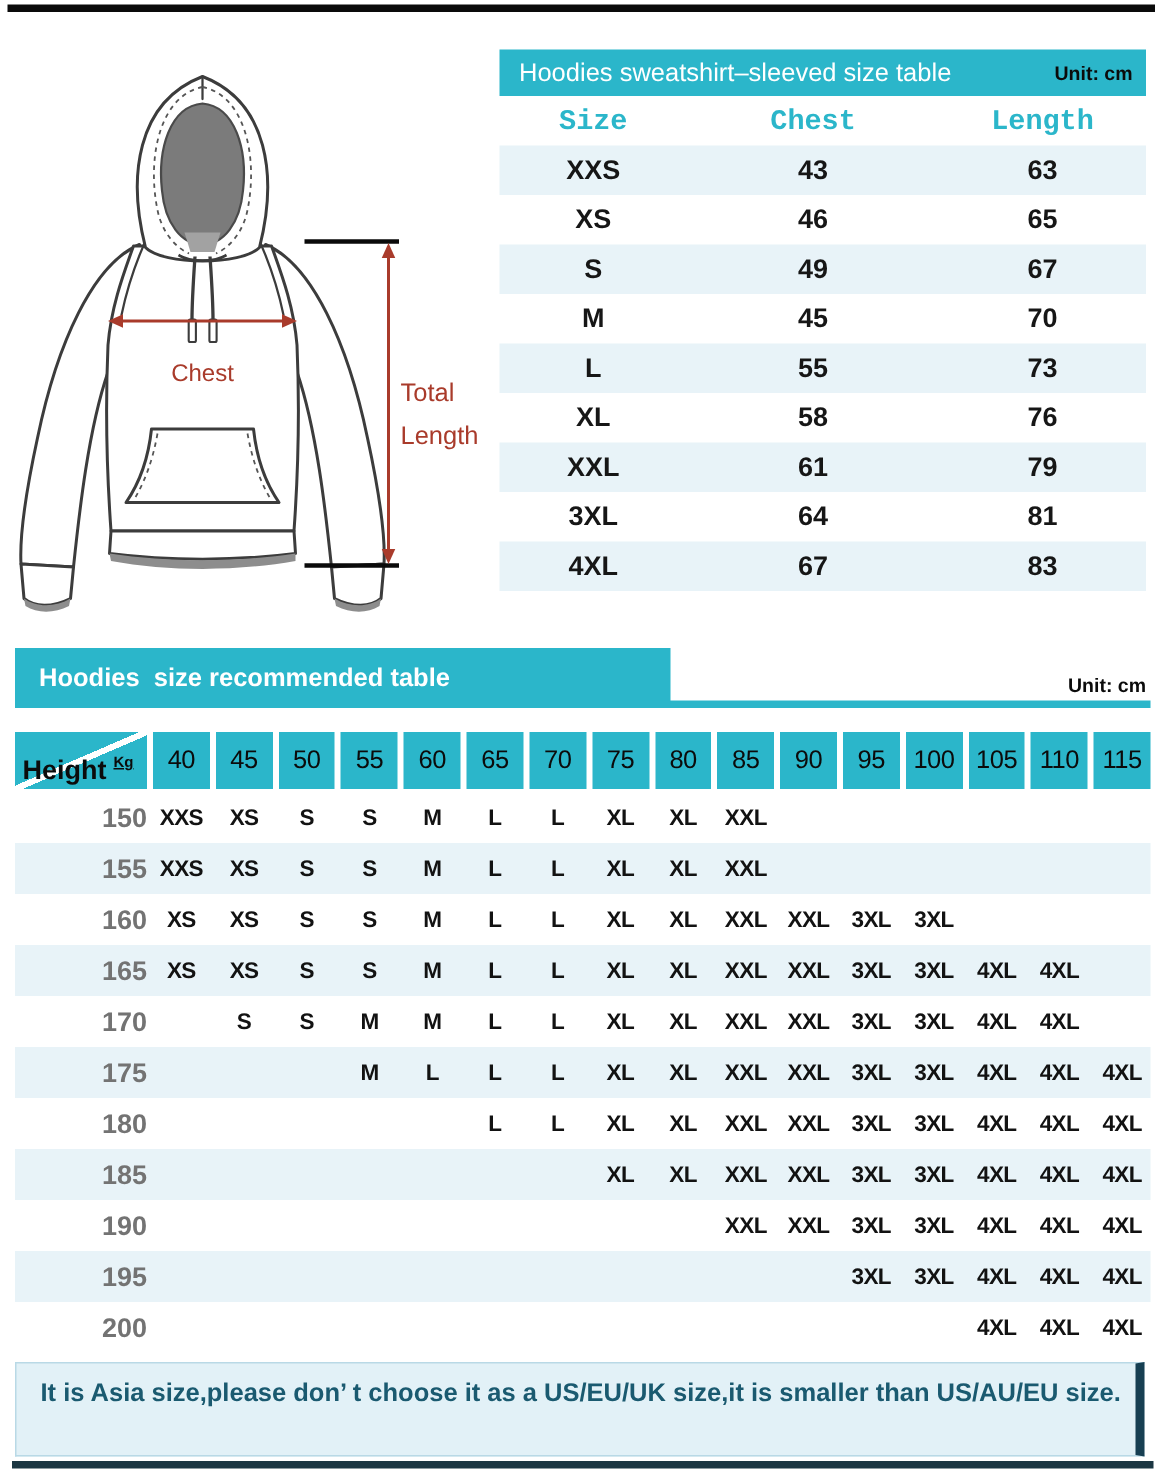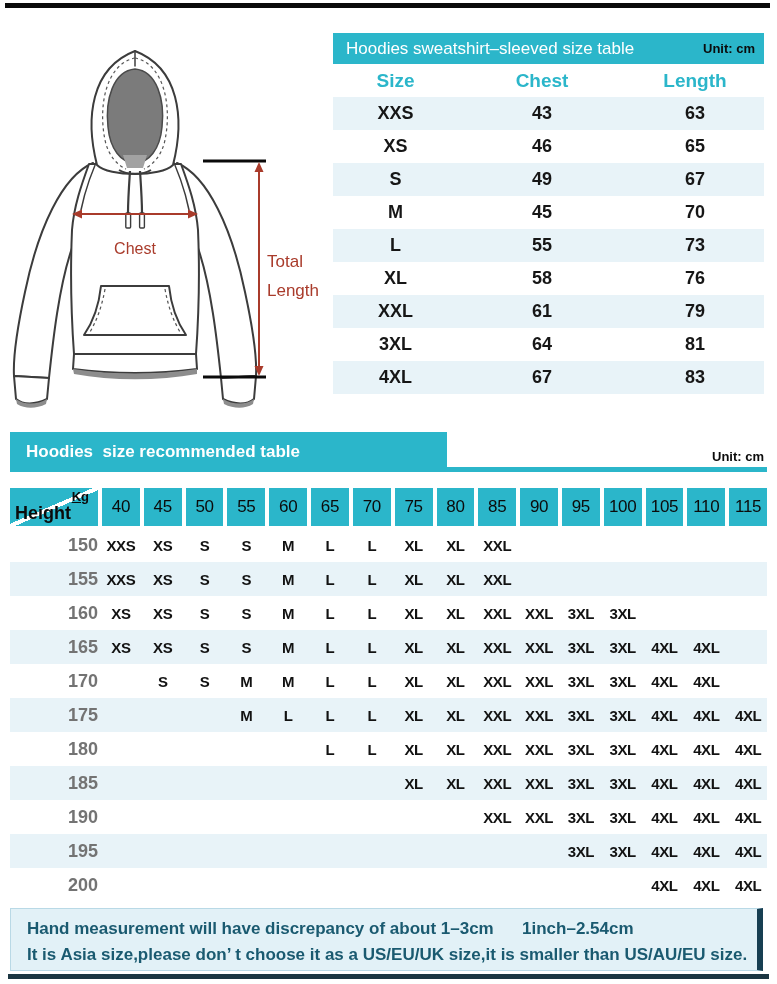--- a/index.html
+++ b/index.html
@@ -18,38 +18,38 @@
     font-family:"Liberation Sans","DejaVu Sans",sans-serif;
   }
   .top-rule{position:absolute;left:5px;top:3px;width:765px;height:5px;background:var(--ink);}
   .hoodie-figure{position:absolute;left:0;top:14px;width:330px;height:400px;}
 
   
   .size-table{position:absolute;left:333px;top:33px;width:431px;}
   .st-header{display:flex;align-items:center;height:31px;background:var(--accent-cyan);}
   .st-title{color:#fff;font-weight:normal;font-size:17px;padding-left:13px;white-space:nowrap;}
   .st-unit{margin-left:auto;padding-right:9px;font-size:13px;font-weight:bold;color:#0b0b0b;white-space:nowrap;}
-  .st-subhead{display:flex;height:33px;align-items:center;}
+  .st-subhead{display:flex;height:33px;align-items:center;font-family:Liberation Mono, monospace;}
   .st-subhead .st-cell{color:var(--accent-cyan);font-size:19px;}
   .st-cell{font-weight:bold;text-align:center;}
   .st-c0{width:29%}.st-c1{width:39%}.st-c2{width:32%}
   .st-row{display:flex;height:33px;align-items:center;font-size:18px;color:#161616;}
   .st-row.shaded{background:var(--row-alt-blue);}
 
   
   .rec-title-bar{position:absolute;left:10px;top:432px;width:437px;height:40px;background:var(--accent-cyan);display:flex;align-items:center;}
   .rec-title{color:#fff;font-weight:bold;font-size:17px;padding-left:16px;white-space:pre;}
   .rec-title-strip{position:absolute;left:10px;top:467px;width:757px;height:5px;background:var(--accent-cyan);}
   .rec-unit{position:absolute;top:449px;right:13px;font-size:13px;font-weight:bold;color:#0b0b0b;}
   .rt-grid-header{position:absolute;left:10px;top:488px;width:757px;height:38px;display:flex;gap:4px;}
   .rt-corner{
     width:88px;flex:none;position:relative;background-color:var(--accent-cyan);
     background-image:linear-gradient(to bottom right,transparent calc(50% - 2px),#fff calc(50% - 2px),#fff calc(50% + 2px),transparent calc(50% + 2px));
   }
-  .rt-corner .kg{position:absolute;top:1px;right:9px;font-size:13px;font-weight:bold;color:#0b0b0b;text-decoration:underline;}
+  .rt-corner .kg{position:absolute;top:15px;right:9px;font-size:10px;font-weight:bold;color:#0b0b0b;text-decoration:underline;}
   .rt-corner .height{position:absolute;bottom:2px;left:5px;font-size:18px;font-weight:bold;color:#0b0b0b;}
   .rt-hcell{flex:1;background:var(--accent-cyan);display:flex;align-items:center;justify-content:center;font-weight:normal;font-size:17px;color:#0b0b0b;letter-spacing:-0.3px;}
   .rt-body{position:absolute;left:10px;top:528px;width:757px;}
   .rt-row{display:flex;gap:4px;height:34px;align-items:center;}
   .rt-row.shaded{background:var(--row-alt-blue);}
   .rt-label{width:88px;flex:none;text-align:right;font-weight:bold;font-size:18px;color:#737373;}
   .rt-cell{flex:1;text-align:center;font-weight:bold;font-size:15px;color:#121212;letter-spacing:-0.4px;overflow:visible;white-space:nowrap;}
 
   
   .note-box{
@@ -399,18 +399,17 @@
         <div class="rt-cell"></div>
         <div class="rt-cell"></div>
         <div class="rt-cell"></div>
         <div class="rt-cell">4XL</div>
         <div class="rt-cell">4XL</div>
         <div class="rt-cell">4XL</div>
       </div>
     </div>
 
   <footer class="note-box">
-    <div class="note-line">Hand measurement will have discrepancy of about 1–3cm      1inch–2.54cm</div>
     <div class="note-line">It is Asia size,please don’ t choose it as a US/EU/UK size,it is smaller than US/AU/EU size.</div>
   </footer>
   <div class="bottom-rule"></div>
 
 </div>
 
 </body></html>

